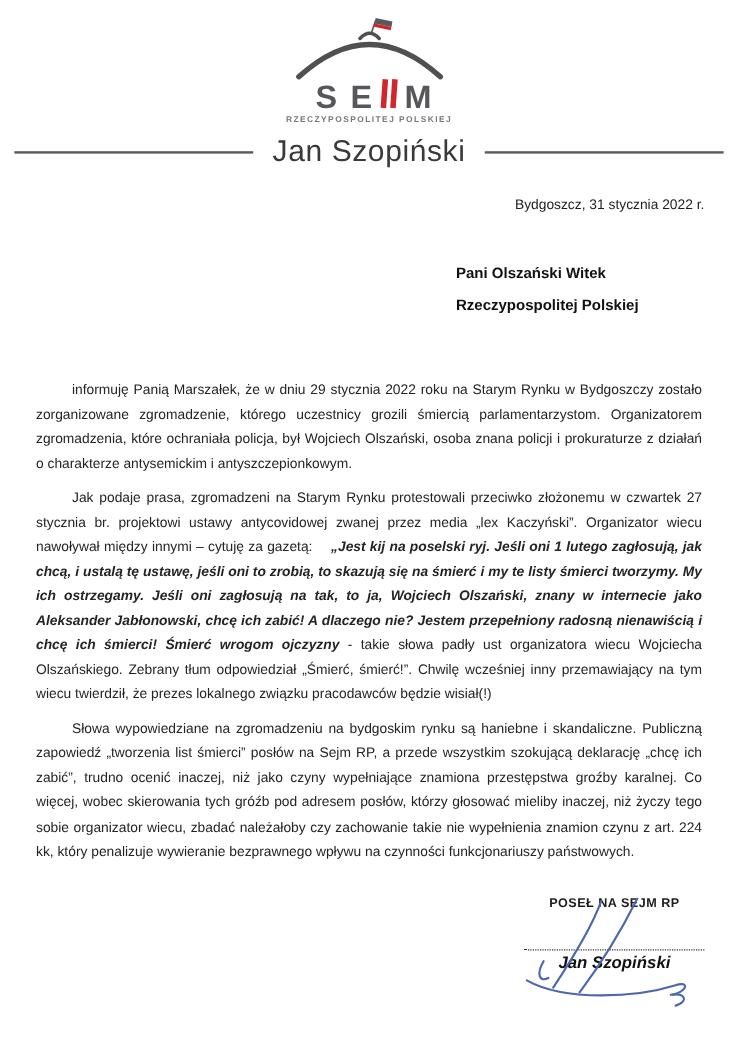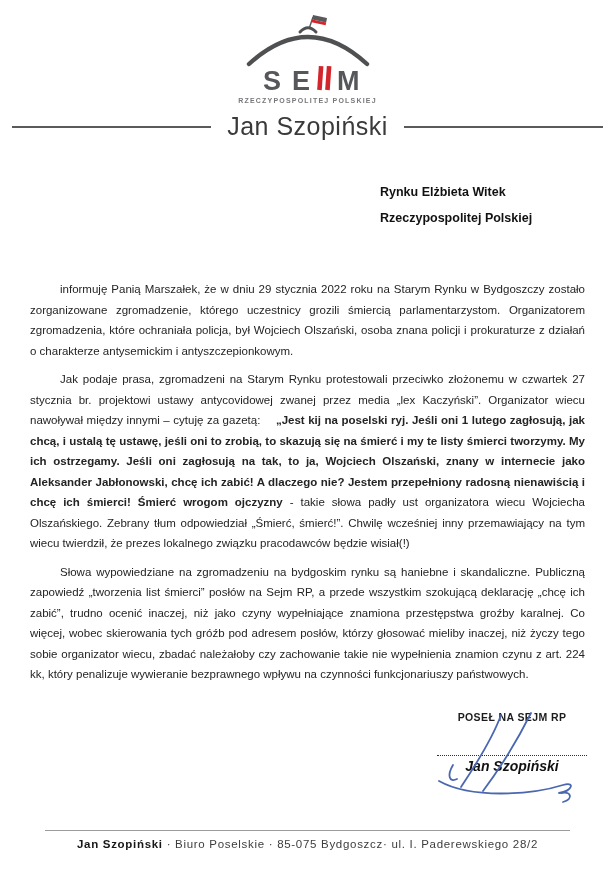--- a/index.html
+++ b/index.html
@@ -18,21 +18,21 @@
   .header-row{display:flex;align-items:center;gap:16px;margin-top:8px;padding:0 12px;}
   .hline{flex:1;height:2px;background:#5a5a5a;}
   .header-name{
     font-size:25px;color:#3a3a3a;letter-spacing:0.5px;white-space:nowrap;font-weight:400;
   }
   
   .dateline{margin-top:24px;padding-right:28px;text-align:right;font-size:11.5px;color:#1e1e1e;}
   .recipient{margin-top:38px;margin-left:380px;font-weight:bold;font-size:12.5px;line-height:26px;color:#111;}
   .body-text{margin:48px 30px 0 30px;font-size:11.5px;line-height:20.5px;color:#242424;}
   .para{text-align:justify;text-indent:30px;margin:0 0 8px 0;hyphens:auto;}
-  .bi{font-weight:bold;margin-left:12px;}
+  .bi{font-weight:bold;font-style:italic;margin-left:12px;}
   
   .sig-block{position:relative;width:150px;margin:26px 28px 0 auto;text-align:center;}
   .sig-role{font-size:10.5px;letter-spacing:0.4px;color:#1c1c1c;font-weight:600;}
   .sig-dotted{margin-top:32px;border-bottom:1.6px dotted #2f2f2f;width:150px;}
   .sig-name{font-size:14px;font-weight:bold;font-style:italic;color:#111;margin-top:2px;}
   .sig-scribble{position:absolute;left:-28px;top:-6px;pointer-events:none;}
   
   .footer{
     position:absolute;left:45px;right:45px;bottom:20px;border-top:1px solid #9c9c9c;
     padding-top:7px;text-align:center;font-size:11.5px;letter-spacing:0.7px;color:#3d3d3d;
@@ -65,23 +65,24 @@
     <span class="sr-only">SEJM</span>
     <div class="logo-subtitle">RZECZYPOSPOLITEJ POLSKIEJ</div>
   </div>
 
   <div class="header-row">
     <span class="hline"></span>
     <span class="header-name">Jan Szopiński</span>
     <span class="hline"></span>
   </div>
 
+  <div class="dateline">Bydgoszcz, 31 stycznia 2022 r.</div>
 
   <div class="recipient">
-    <div>Rynku Elżbieta Witek</div>
+    <div>Pani Olszański Witek</div>
     <div>Rzeczypospolitej Polskiej</div>
   </div>
 
   <div class="body-text">
     <p class="para"><span>informuję Panią Marszałek, że w dniu 29 stycznia 2022 roku na Starym Rynku w Bydgoszczy zostało zorganizowane zgromadzenie, którego uczestnicy grozili śmiercią parlamentarzystom. Organizatorem zgromadzenia, które ochraniała policja, był Wojciech Olszański, osoba znana policji i prokuraturze z działań o charakterze antysemickim i antyszczepionkowym.</span></p>
     <p class="para"><span>Jak podaje prasa, zgromadzeni na Starym Rynku protestowali przeciwko złożonemu w czwartek 27 stycznia br. projektowi ustawy antycovidowej zwanej przez media „lex Kaczyński”. Organizator wiecu nawoływał między innymi – cytuję za gazetą: </span><span class="bi">„Jest kij na poselski ryj. Jeśli oni 1 lutego zagłosują, jak chcą, i ustalą tę ustawę, jeśli oni to zrobią,  to skazują się na śmierć i my te listy śmierci tworzymy. My ich ostrzegamy. Jeśli oni zagłosują na tak, to ja, Wojciech Olszański, znany w internecie jako Aleksander Jabłonowski, chcę ich zabić! A dlaczego nie? Jestem przepełniony radosną nienawiścią i chcę ich śmierci! Śmierć wrogom ojczyzny</span><span> - takie słowa padły ust organizatora wiecu Wojciecha Olszańskiego. Zebrany tłum odpowiedział „Śmierć, śmierć!”. Chwilę wcześniej  inny przemawiający na tym wiecu twierdził, że prezes lokalnego związku pracodawców będzie wisiał(!)</span></p>
     <p class="para"><span>Słowa wypowiedziane na zgromadzeniu na bydgoskim rynku są haniebne i skandaliczne. Publiczną zapowiedź „tworzenia list śmierci” posłów na Sejm RP, a przede wszystkim szokującą deklarację „chcę ich zabić”, trudno ocenić inaczej, niż jako czyny wypełniające znamiona przestępstwa groźby karalnej. Co więcej, wobec skierowania tych gróźb pod adresem posłów, którzy głosować mieliby inaczej, niż życzy tego sobie organizator wiecu, zbadać należałoby czy zachowanie takie nie wypełnienia znamion czynu z art. 224 kk, który penalizuje wywieranie bezprawnego wpływu na czynności funkcjonariuszy państwowych.</span></p>
   </div>
 
   <div class="sig-block">
@@ -92,17 +93,14 @@
         <path d="M122 8 C110 32 92 62 74 86"></path>
         <path d="M30 76 C62 94 122 90 154 80 C166 76 164 86 150 88"></path>
         <path d="M152 88 c10 -2 13 6 2 9"></path>
         <path d="M44 60 c-6 10 -4 18 4 14"></path>
       </g>
     </svg>
     <div class="sig-dotted"></div>
     <div class="sig-name">Jan Szopiński</div>
   </div>
 
-  <div class="footer">
-    <span class="fname">Jan Szopiński</span><span> · Biuro Poselskie · 85-075 Bydgoszcz· ul. I. Paderewskiego 28/2</span>
-  </div>
 
 </div>
 
 </body></html>

